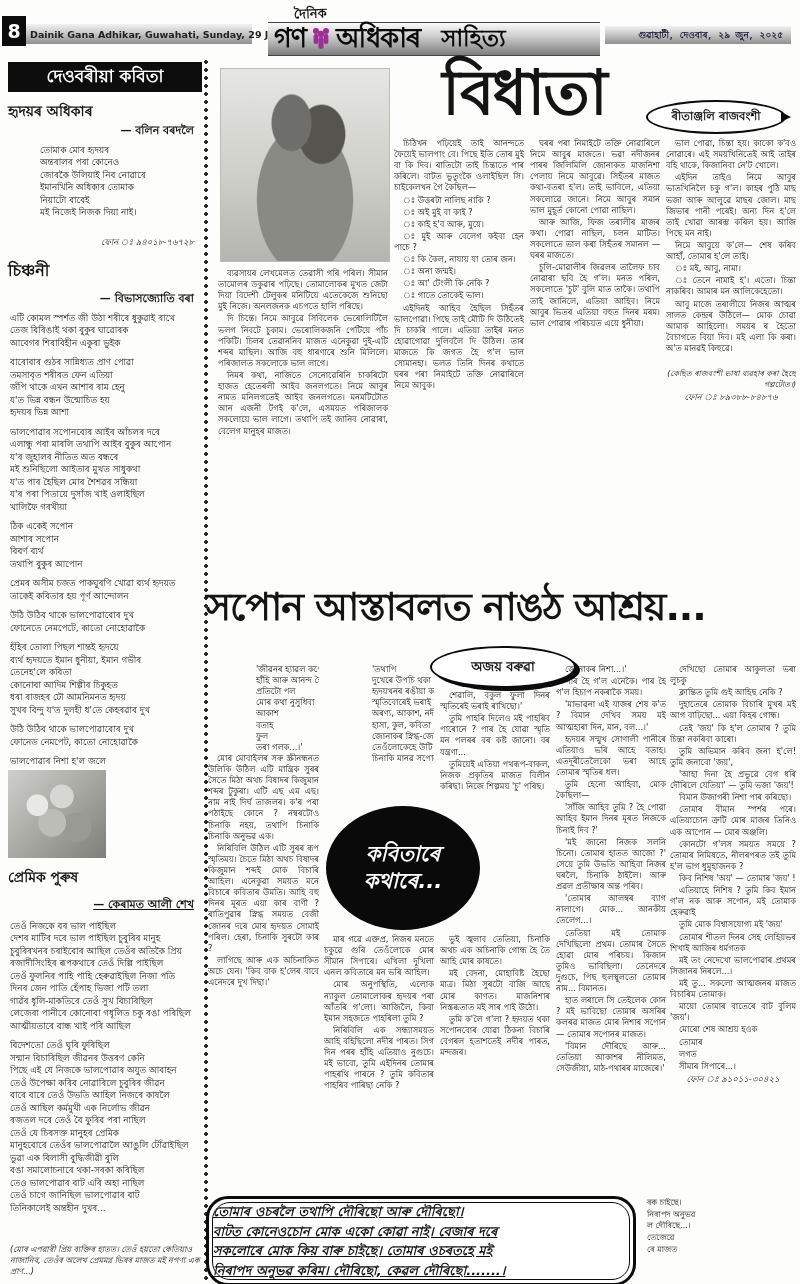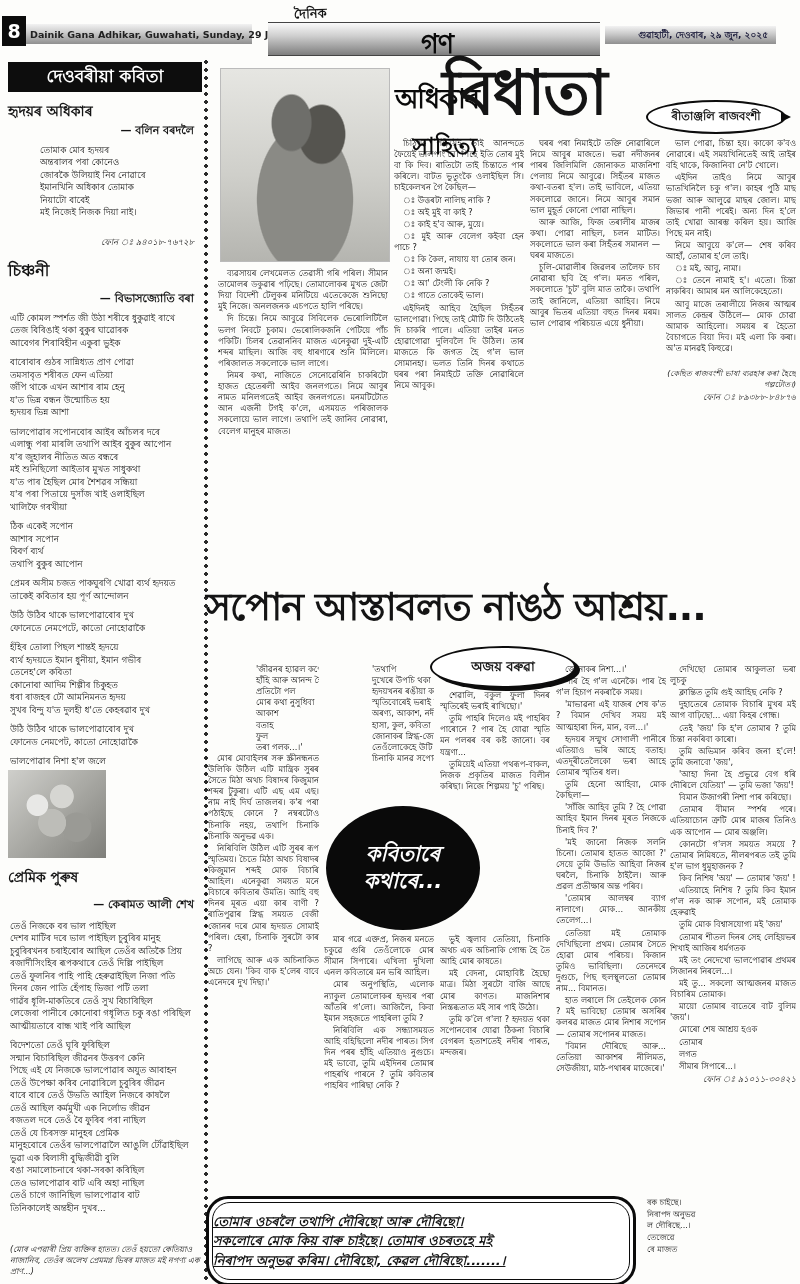--- a/index.html
+++ b/index.html
@@ -12,24 +12,24 @@
     font-size:19px;font-weight:bold;display:flex;align-items:center;justify-content:center;}
   .hdr-strip{background:linear-gradient(180deg,#f2f2f2 0%,#c9c9c9 45%,#8f8f8f 100%);}
   .hdr-strip-left{left:26px;top:24px;width:226px;height:20px;display:flex;align-items:center;}
   .hdr-strip-left span{font-size:9.5px;font-weight:bold;color:#222;padding-left:4px;white-space:nowrap;}
   .mast{left:268px;top:4px;width:332px;height:50px;}
   .mast-top{position:absolute;left:22px;top:0;font-size:13px;font-weight:bold;border-bottom:2px solid #111;
     padding:0 4px 1px 4px;transform:rotate(-2deg);background:#fdfdfb;}
   .mast-strip{position:absolute;left:0;top:18px;width:332px;height:34px;
     background:linear-gradient(180deg,#fafafa 0%,#cfcfcf 40%,#7e7e7e 100%);
     border-top:1px solid #444;border-bottom:1px solid #444;
-    display:flex;align-items:center;justify-content:flex-start;gap:5px;padding-left:6px;box-sizing:border-box;flex-direction:column;}
+    display:flex;align-items:center;justify-content:flex-start;gap:5px;padding-left:6px;box-sizing:border-box;}
   .mast-name{font-size:27px;font-weight:bold;color:#0a0a0a;letter-spacing:-1px;}
   .mast-section{font-size:23px;font-weight:bold;color:#0a0a0a;margin-left:16px;font-family:Liberation Mono, monospace;}
-  .hdr-strip-right{left:605px;top:26px;width:171px;height:18px;display:flex;align-items:center;justify-content:flex-end;}
+  .hdr-strip-right{left:605px;top:26px;width:186px;height:18px;display:flex;align-items:center;justify-content:flex-end;font-family:Liberation Mono, monospace;}
   .hdr-strip-right span{font-size:9px;font-weight:bold;color:#1b1b3a;padding-right:8px;white-space:nowrap;}
 
   
   .dotsep{left:203px;top:58px;width:6px;height:1222px;
     background-image:radial-gradient(circle,#2a2a2a 1.6px,transparent 1.8px);
     background-size:6px 8px;background-repeat:repeat-y;background-position:center top;}
 
   
   .lc-box{left:8px;top:62px;width:194px;height:30px;background:#0d0d0d;color:#fff;
     display:flex;align-items:center;justify-content:center;font-size:17px;font-weight:bold;}
@@ -64,21 +64,21 @@
   .oval1{left:646px;top:100px;width:136px;height:30px;font-size:11.5px;font-weight:bold;}
   .oval1:after{content:"";position:absolute;right:-7px;top:10px;border-left:10px solid #0c0c0c;
     border-top:5px solid transparent;border-bottom:5px solid transparent;}
   .col{font-size:8.3px;line-height:1.34;text-align:justify;overflow:hidden;}
   .col .para{text-indent:9px;margin:0 0 1px 0;}
   .s1a{left:218px;top:268px;width:170px;height:346px;}
   .s1b{left:394px;top:138px;width:130px;height:476px;}
   .s1c{left:530px;top:138px;width:130px;height:476px;}
   .s1d{left:666px;top:138px;width:130px;height:476px;}
   .endnote{font-size:7.8px;font-style:italic;text-align:right;margin-top:15px;}
-  .colphone{font-size:8.5px;font-style:italic;text-align:right;margin-top:2px;}
+  .colphone{font-size:8.5px;font-style:italic;text-align:center;margin-top:2px;}
 
   
   .story2-title{left:206px;top:578px;width:488px;height:58px;font-size:38px;font-weight:bold;
     line-height:58px;letter-spacing:-1px;white-space:nowrap;}
   .oval2{left:430px;top:646px;width:142px;height:38px;font-size:13px;font-weight:bold;
     box-shadow:4px 3px 0 0 #0c0c0c;}
   .s2c1{left:208px;top:664px;width:111px;height:528px;}
   .s2c2a{left:324px;top:664px;width:110px;height:140px;}
   .s2c2b{left:324px;top:934px;width:110px;height:258px;}
   .s2c3a{left:440px;top:690px;width:110px;height:114px;}
@@ -188,21 +188,21 @@
       <div class="pline">উঠি উঠিব থাকে ভালপোৱাবোৰ দুখ</div>
       <div class="pline">ফোনেড নেমপেট, কাতো নোহোৱাকৈ</div>
       <div class="pline blank"></div>
       <div class="pline">ভালপোৱাৰ নিশা হ'ল জলে</div>
       <div class="pline">সুখত ভালপোৱাই পূজিব জানে।</div>
     </div>
 
   <div class="abs flower"></div>
 
   <div class="abs poem-title" style="left:8px;top:866px;">প্ৰেমিক পুৰুষ</div>
-  <div class="abs byline" style="left:8px;top:896px;">— কেৰামত আলী শেখ</div>
+  <div class="abs byline" style="left:8px;top:896px;text-decoration:underline;">— কেৰামত আলী শেখ</div>
   <div class="abs plines" style="left:10px;top:920px;height:322px;overflow:hidden;">
       <div class="pline">তেওঁ নিজকে বৰ ভাল পাইছিল</div>
       <div class="pline">দেশৰ মাটিৰ দৰে ভাল পাইছিল চুবুৰিৰ মানুহ</div>
       <div class="pline">চুবুৰিৰখনৰ চৰাইবোৰ আছিল তেওঁৰ অতিকৈ প্ৰিয়</div>
       <div class="pline">ৰজাৰ্দীসিংহিৰ ৰূপকথাৰে তেওঁ দিল্লি পাইছিল</div>
       <div class="pline">তেওঁ ফুলনিৰ পাহি পাহি হেৰুৱাইছিল নিজা পতি</div>
       <div class="pline">দিনৰ জেন পাতি হেঁপাহ ভিজা পটি তলা</div>
       <div class="pline">গাৱঁৰ ধূলি-মাকতিৰে তেওঁ সুখ বিচাৰিছিল</div>
       <div class="pline">লেজেৰা পানীৰে কোনোবা গধূলিত চকু ৰঙা পৰিছিল</div>
       <div class="pline">আত্মীয়তাৰে বান্ধ খাই পৰি আছিল</div>
@@ -360,18 +360,19 @@
         <div class="para">তোমাৰ</div>
         <div class="para">লগত</div>
         <div class="para">সীমাৰ সিপাৰে...।</div>
       </div>
     <div class="colphone">ফোন ঃ ৯১০১১-৩০৪২১</div>
   </div>
 
   <div class="abs bbox">
     <div class="bbox-inner">
         <div class="bbox-line">তোমাৰ ওচৰলৈ তথাপি দৌৰিছো আৰু দৌৰিছো।</div>
+        <div class="bbox-line">বাটত কোনেওচোন মোক একো কোৱা নাই। বেজাৰ দৰে</div>
         <div class="bbox-line">সকলোৰে মোক কিয় বাৰু চাইছে। তোমাৰ ওচৰতহে মই</div>
         <div class="bbox-line">নিৰাপদ অনুভৱ কৰিম। দৌৰিছো, কেৱল দৌৰিছো.......।</div>
       </div>
   </div>
 
 </div>
 
 </body></html>

